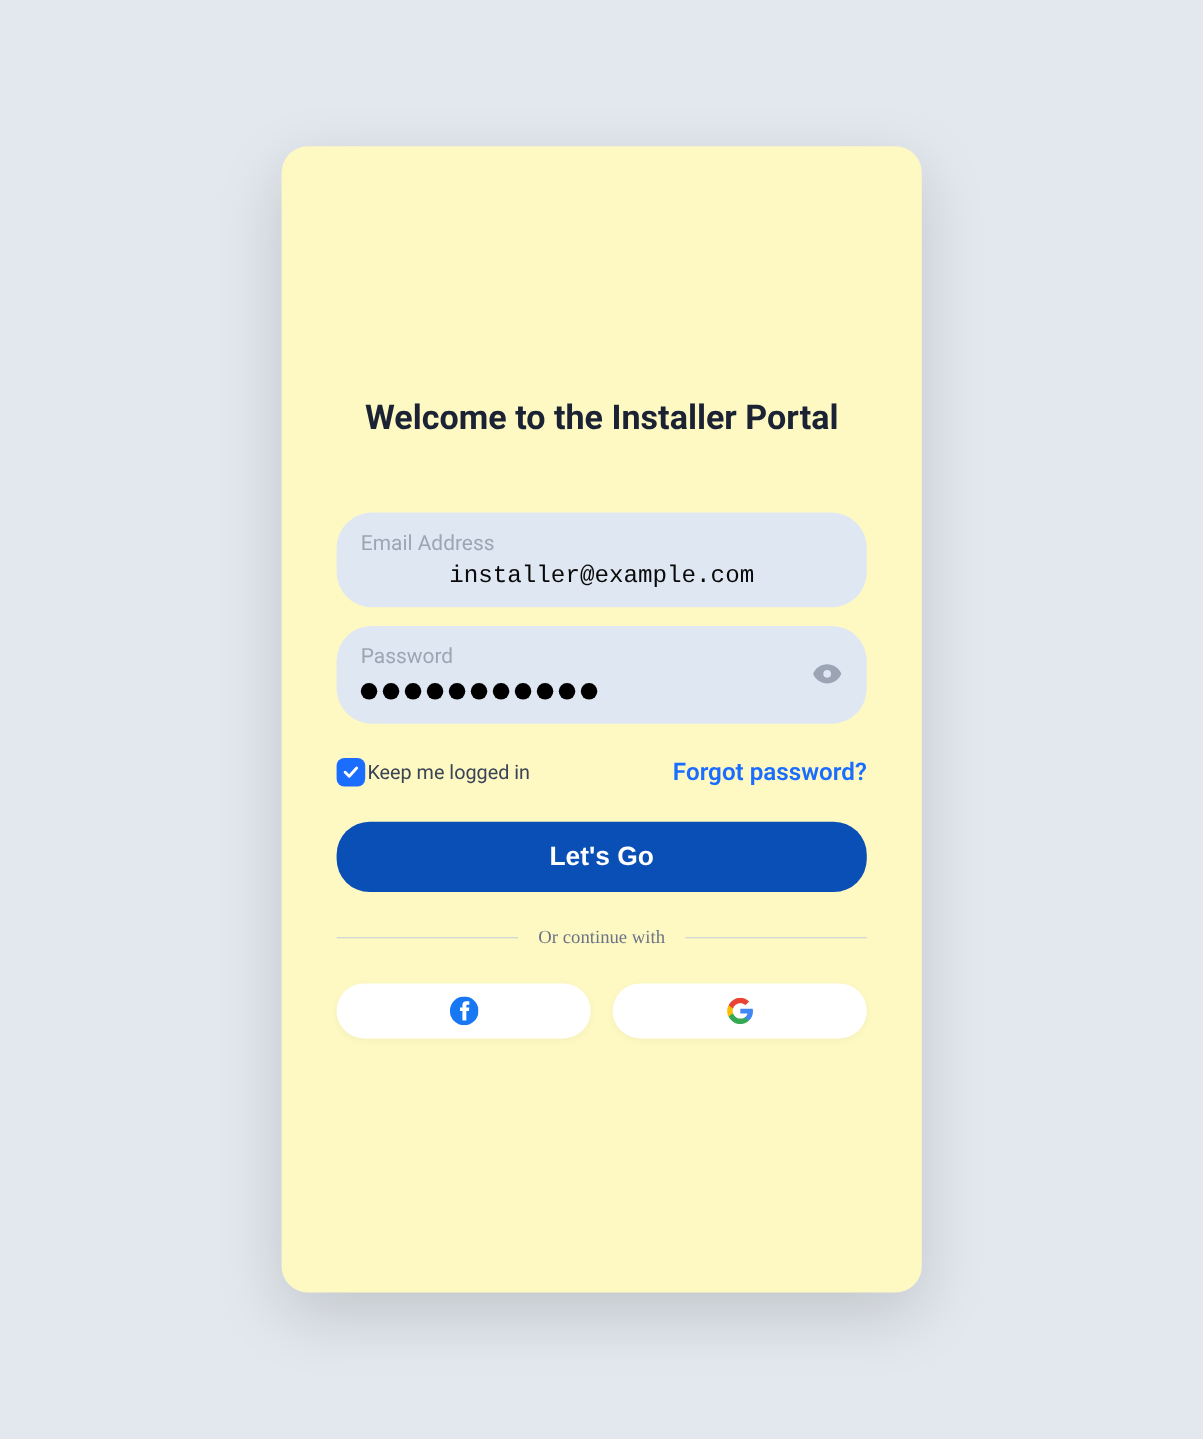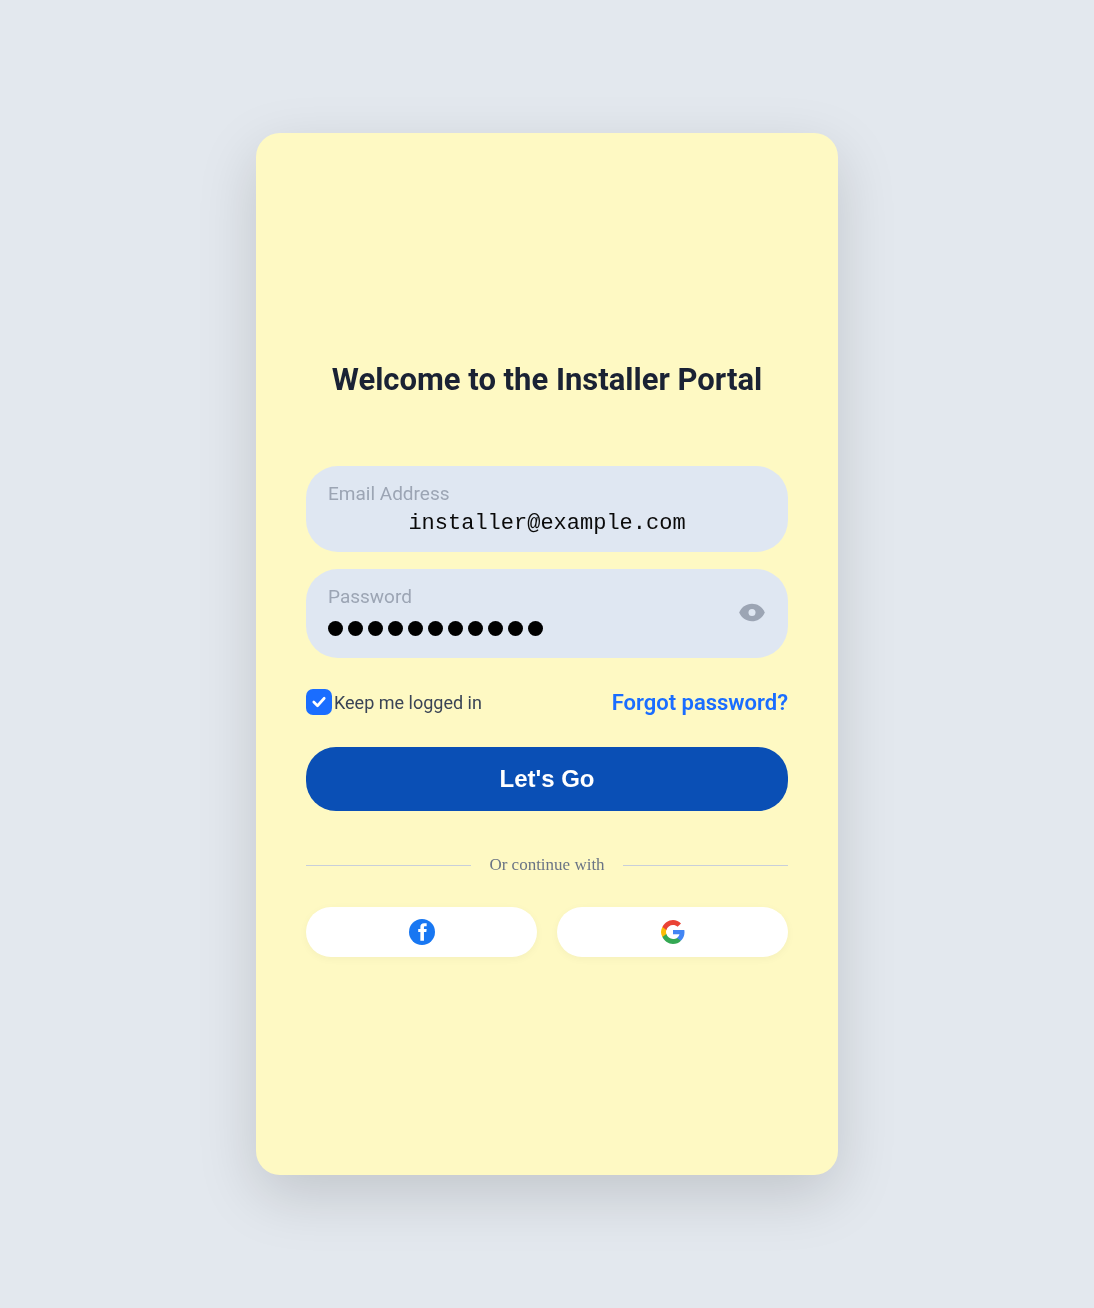--- a/index.html
+++ b/index.html
@@ -127,21 +127,21 @@
     .primary-btn {
       width: 100%;
       background: #0a4fb5;
       color: #fff;
       font-size: 24px;
       font-weight: 700;
       border: none;
       border-radius: 30px;
       padding: 18px;
       cursor: pointer;
-      margin-bottom: 44px;
+      margin-bottom: 31px;
     }
     
     .divider-row {
       display: flex;
       align-items: center;
       gap: 18px;
       margin-bottom: 32px;
     }
     
     .divider-line {

